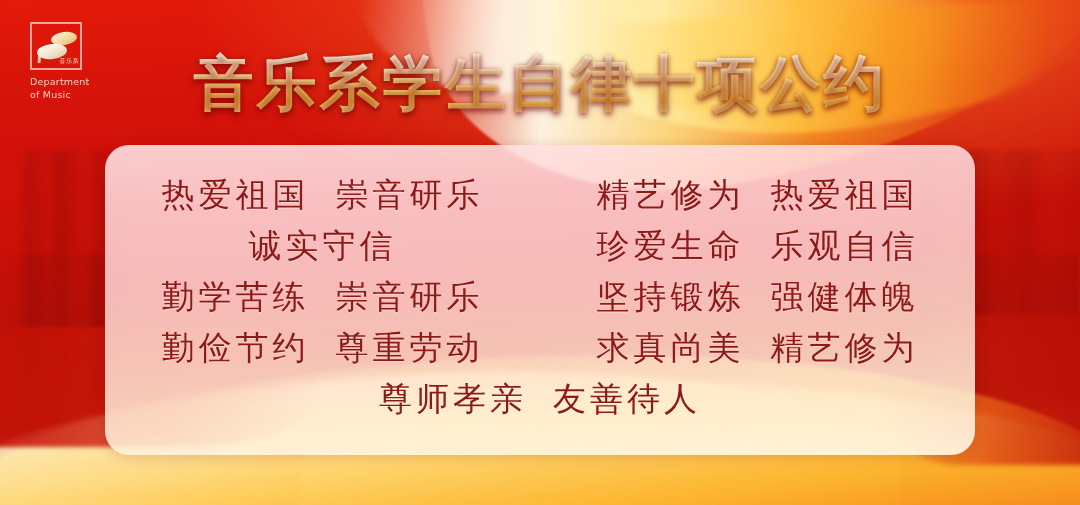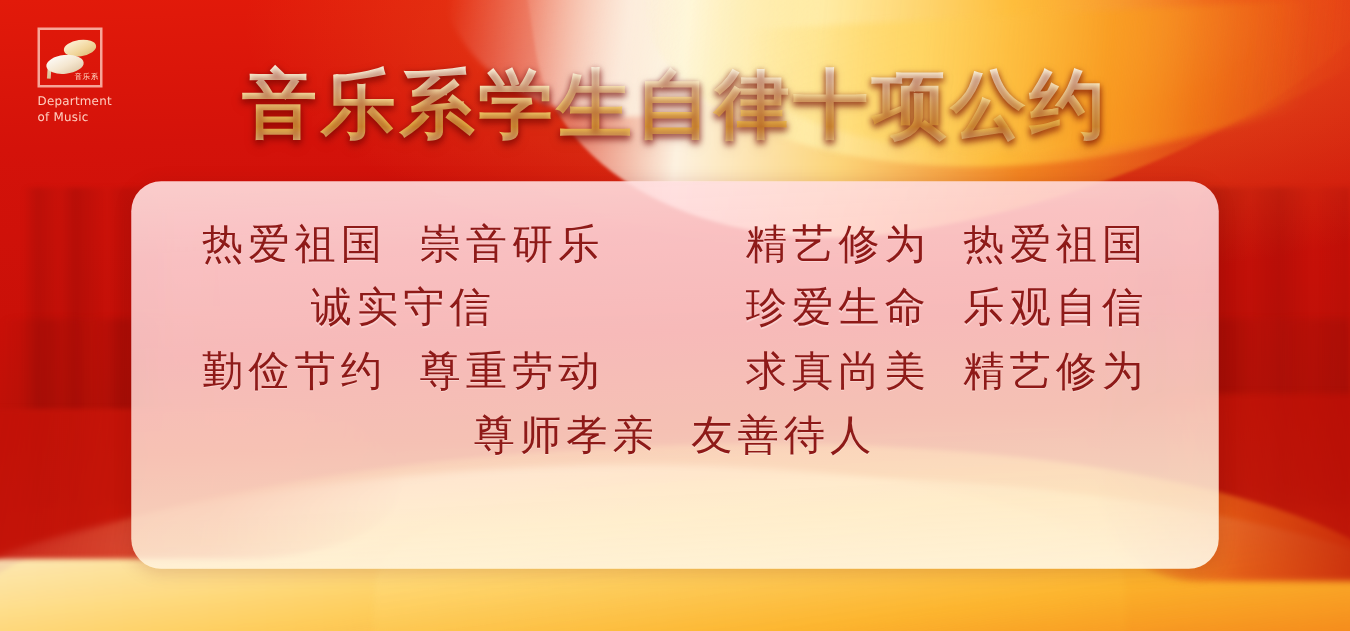--- a/index.html
+++ b/index.html
@@ -340,20 +340,30 @@
           <div class="col">
             <div class="phrase">诚实守信</div>
           </div>
           <div class="col">
             <div class="phrase">珍爱生命</div>
             <div class="phrase">乐观自信</div>
           </div>
         </div>
         <div class="row">
           <div class="col">
+            <div class="phrase">勤学苦练</div>
+            <div class="phrase">崇音研乐</div>
+          </div>
+          <div class="col">
+            <div class="phrase">坚持锻炼</div>
+            <div class="phrase">强健体魄</div>
+          </div>
+        </div>
+        <div class="row">
+          <div class="col">
             <div class="phrase">勤俭节约</div>
             <div class="phrase">尊重劳动</div>
           </div>
           <div class="col">
             <div class="phrase">求真尚美</div>
             <div class="phrase">精艺修为</div>
           </div>
         </div>
         <div class="row">
           <div class="col">

